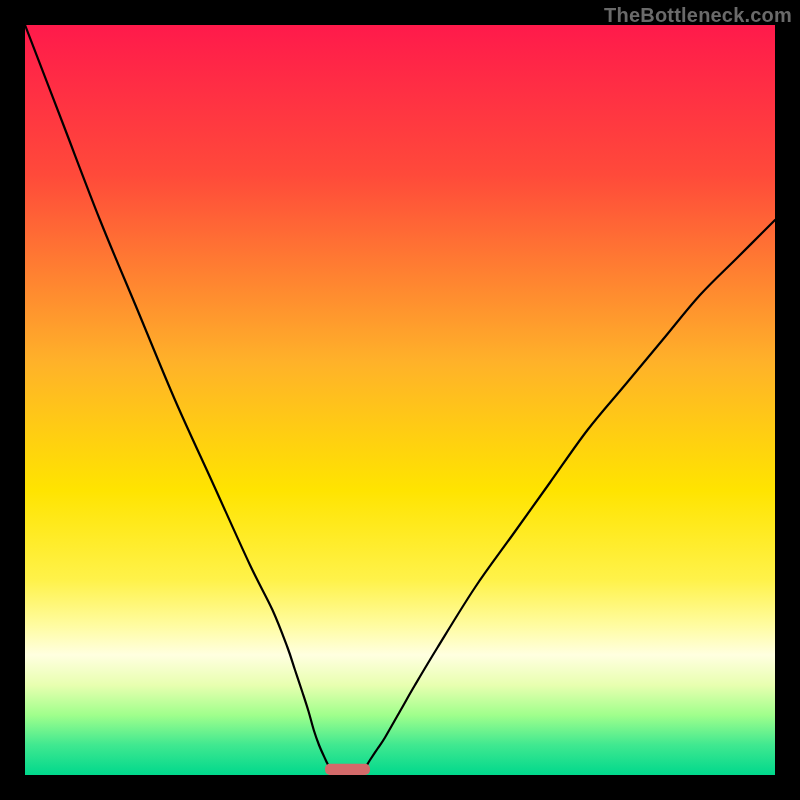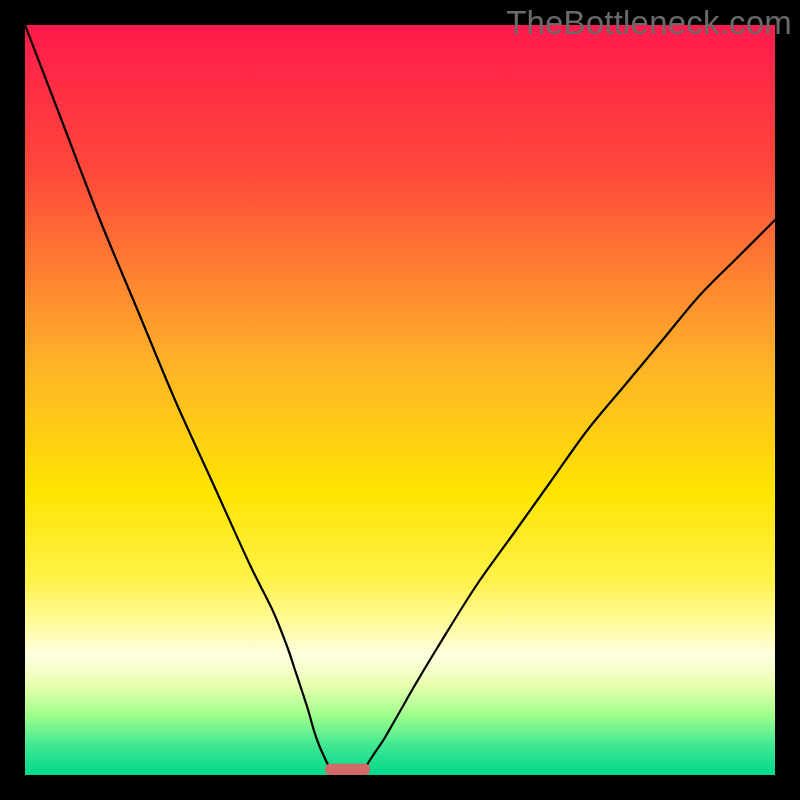--- a/index.html
+++ b/index.html
@@ -24,23 +24,23 @@
     left: 25px;
     top: 25px;
     width: 750px;
     height: 750px;
   }
   .watermark {
     position: absolute;
     top: 4px;
     right: 8px;
     color: #6a6a6a;
-    font-size: 33px;
+    font-size: 20px;
     letter-spacing: 0.2px;
-    font-weight: 400;
+    font-weight: 700;
   }
 </style>
 </head>
 <body>
 
 <div class="frame">
   <svg class="plot" width="750" height="750" viewBox="0 0 750 750">
     <defs>
       <linearGradient id="bg-grad" x1="0" y1="0" x2="0" y2="1">
           <stop offset="0.00%" stop-color="#ff1a4b"></stop>

